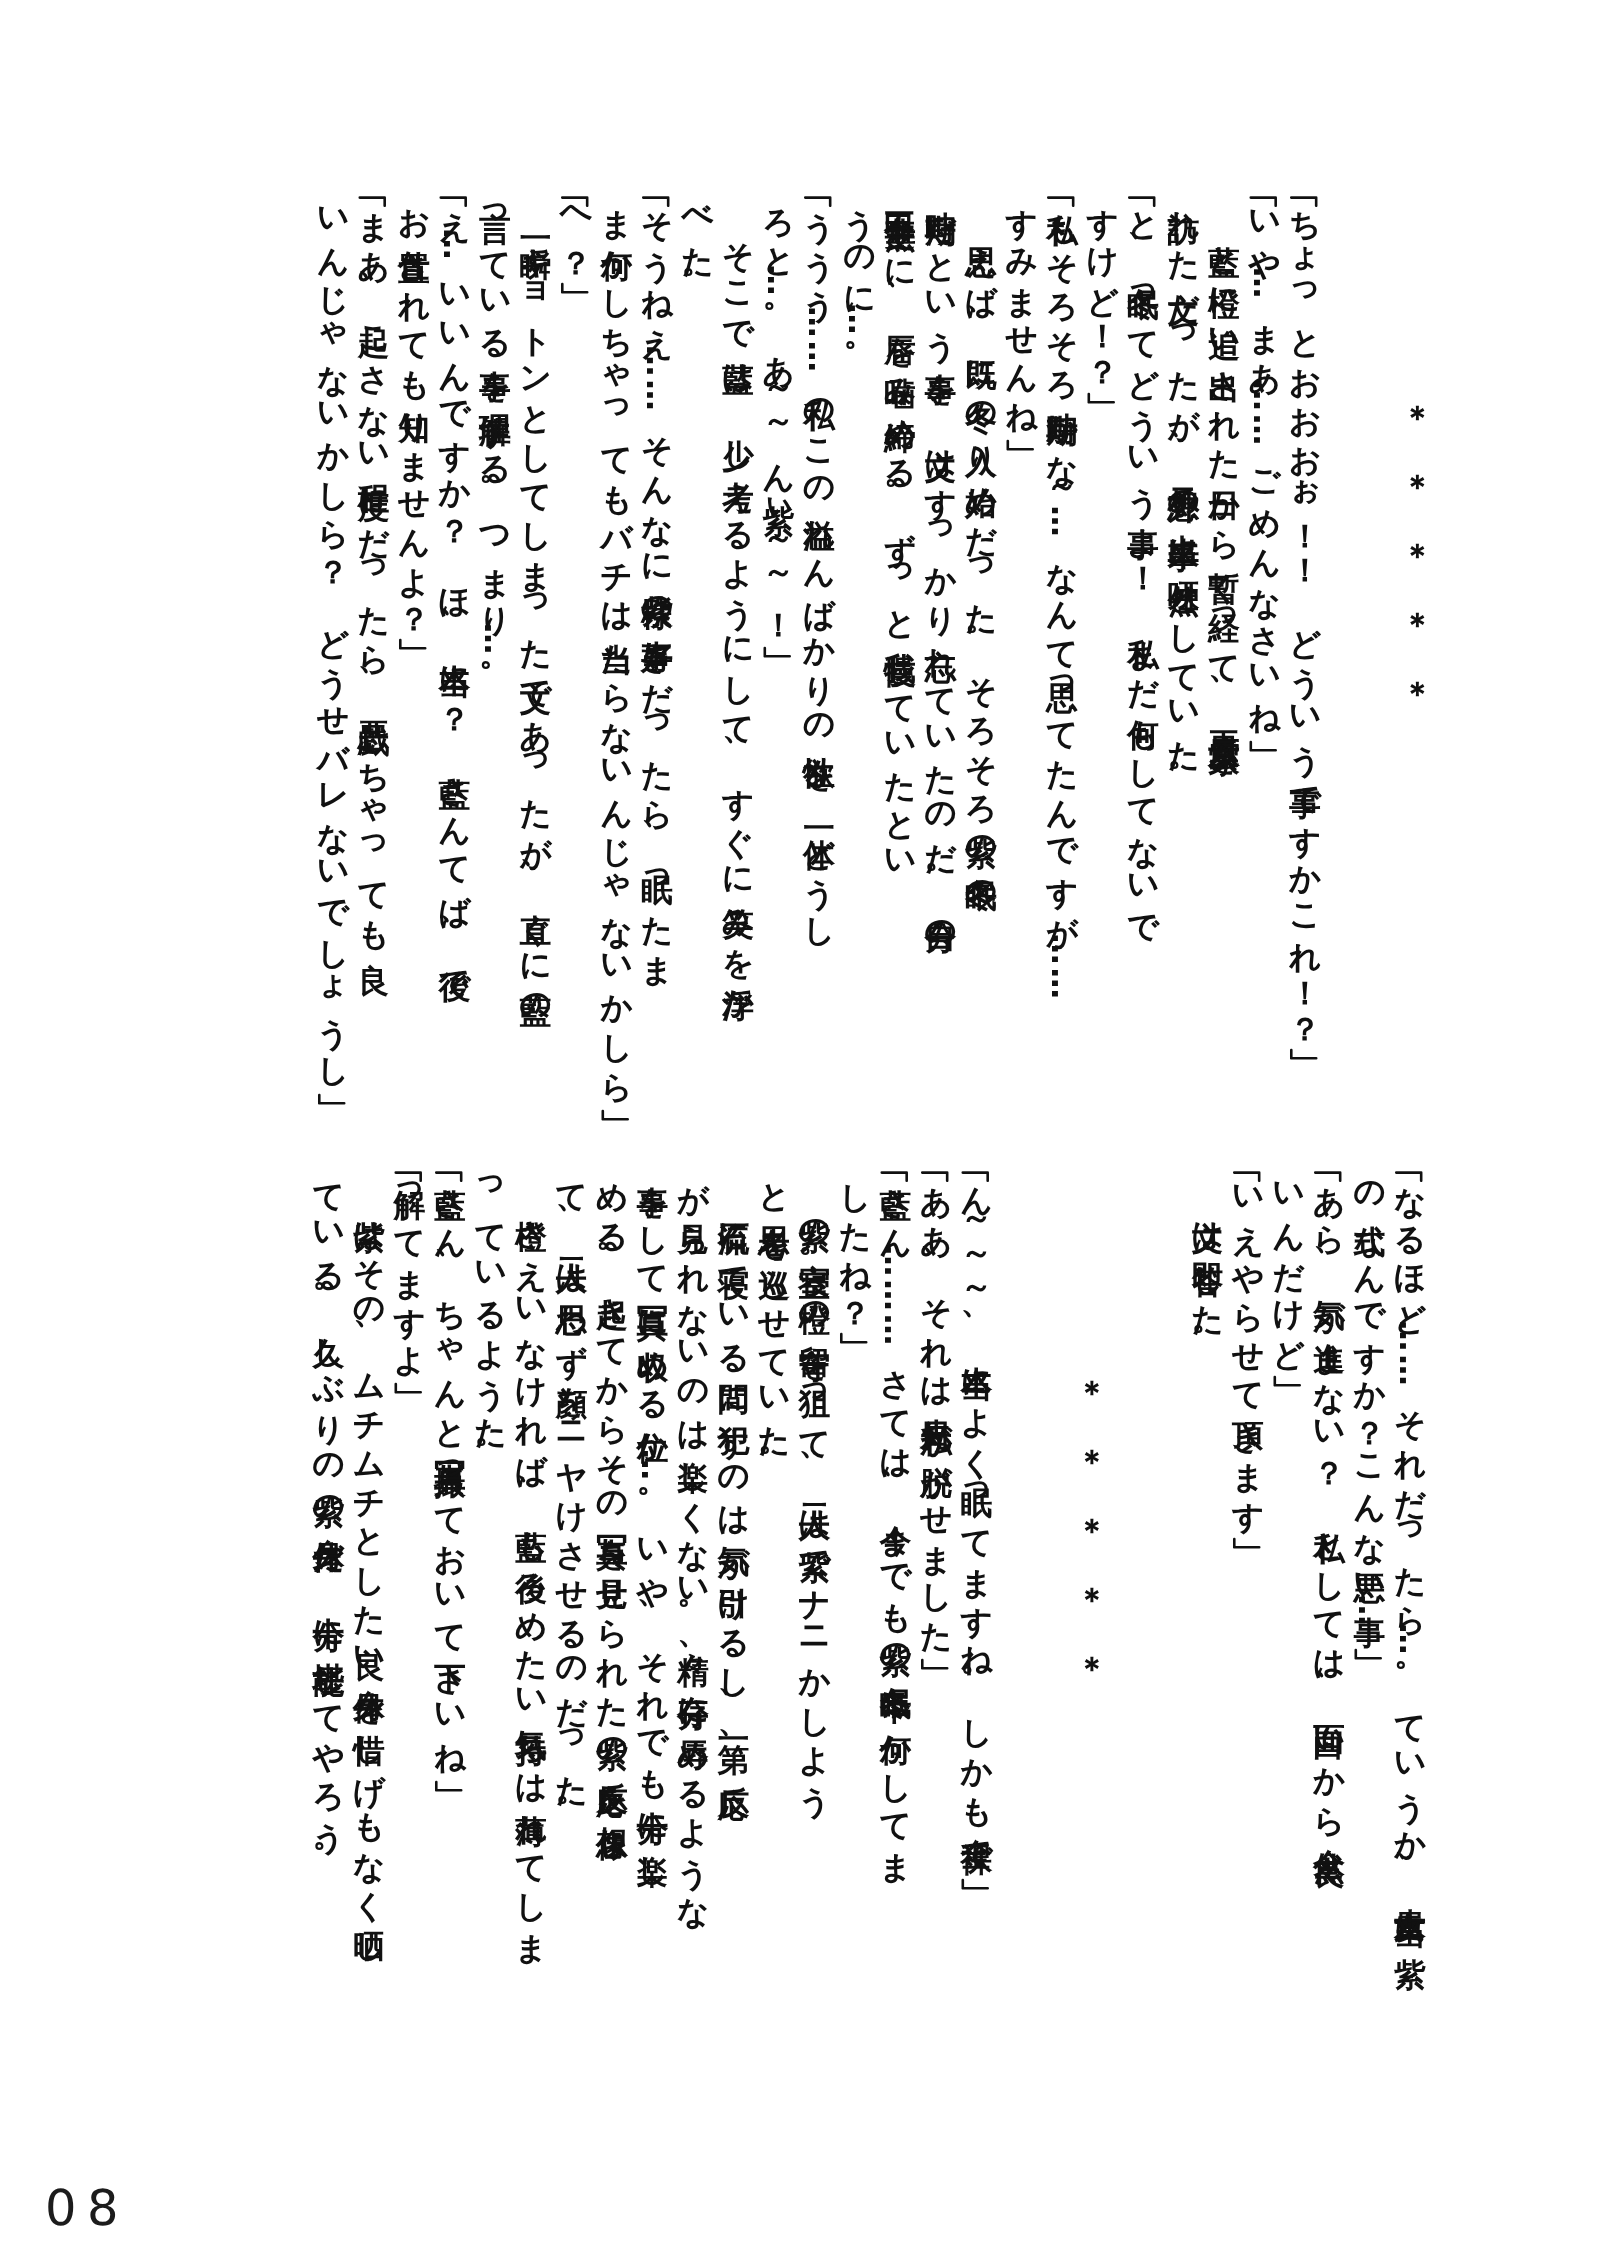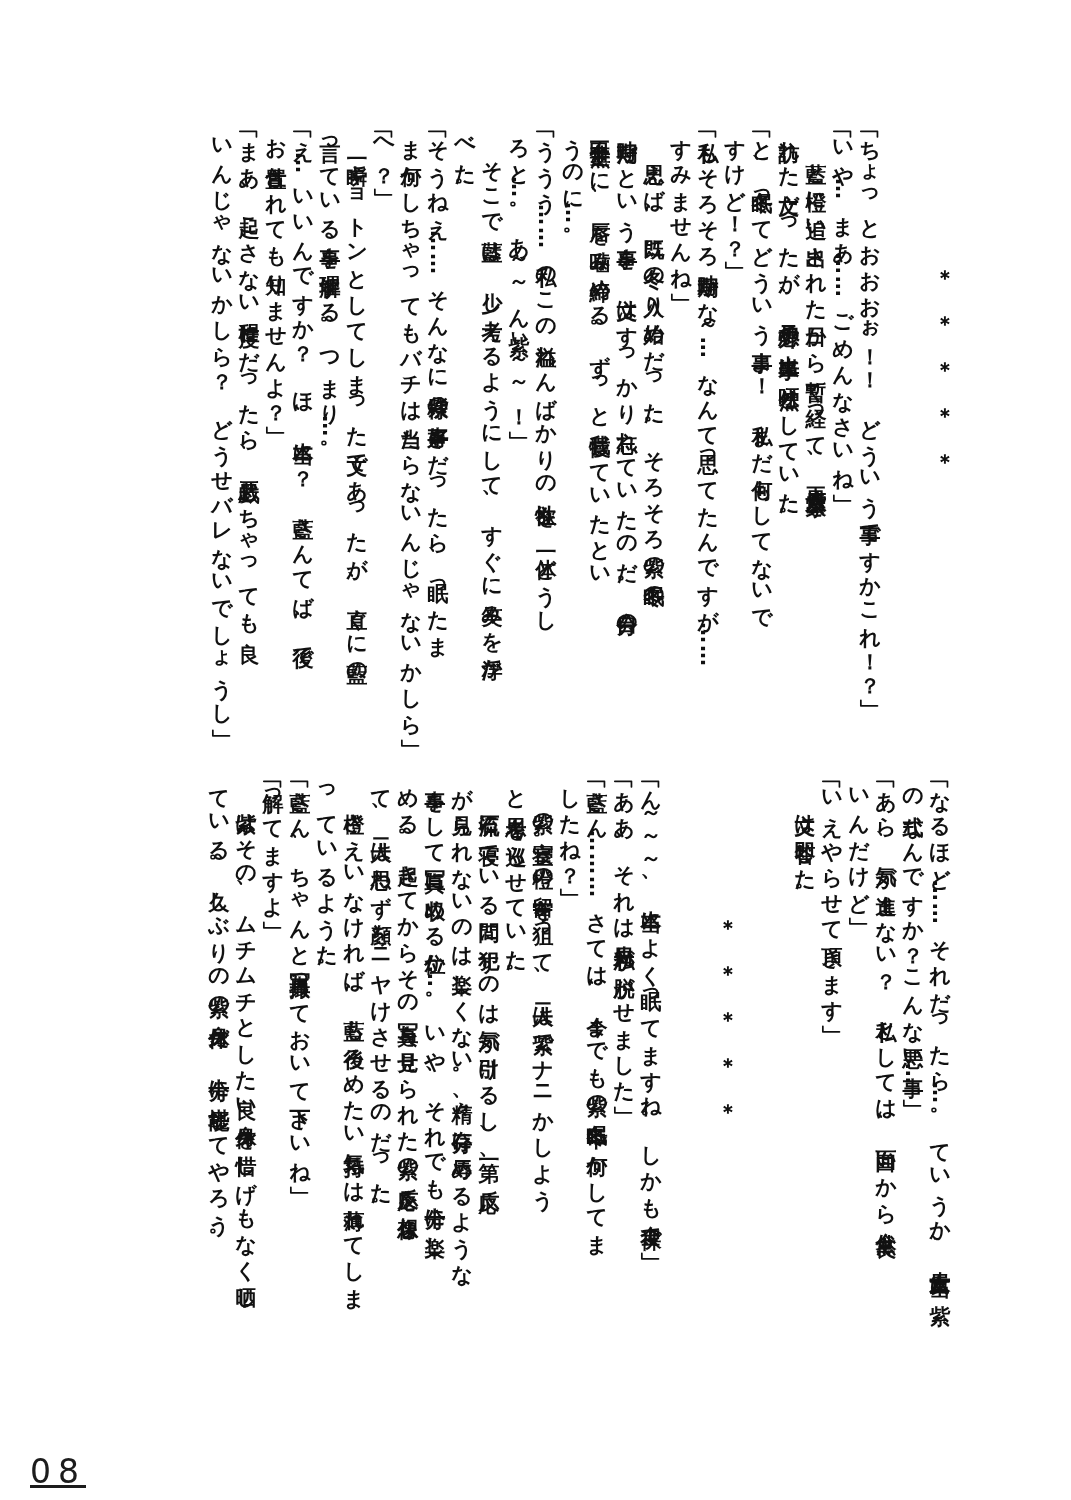--- a/index.html
+++ b/index.html
@@ -43,21 +43,20 @@
 
   .page-number {
     position: absolute;
     left: 30px;
     top: 1452px;
     font-family: "DejaVu Sans", sans-serif;
     font-size: 33px;
     letter-spacing: 7px;
     font-weight: 400;
     color: #1c1c1c;
-    text-decoration: underline;
   }
 </style>
 </head>
 <body>
 
 <div class="page">
   <div id="top-section" class="vtext">
       <div class="line separator">＊　＊　＊　＊　＊</div>
       <div class="line">「ちょっとおおおぉ！！　どういう事ですかこれ！？」</div>
       <div class="line">「いや…まあ……ごめんなさいね」</div>

